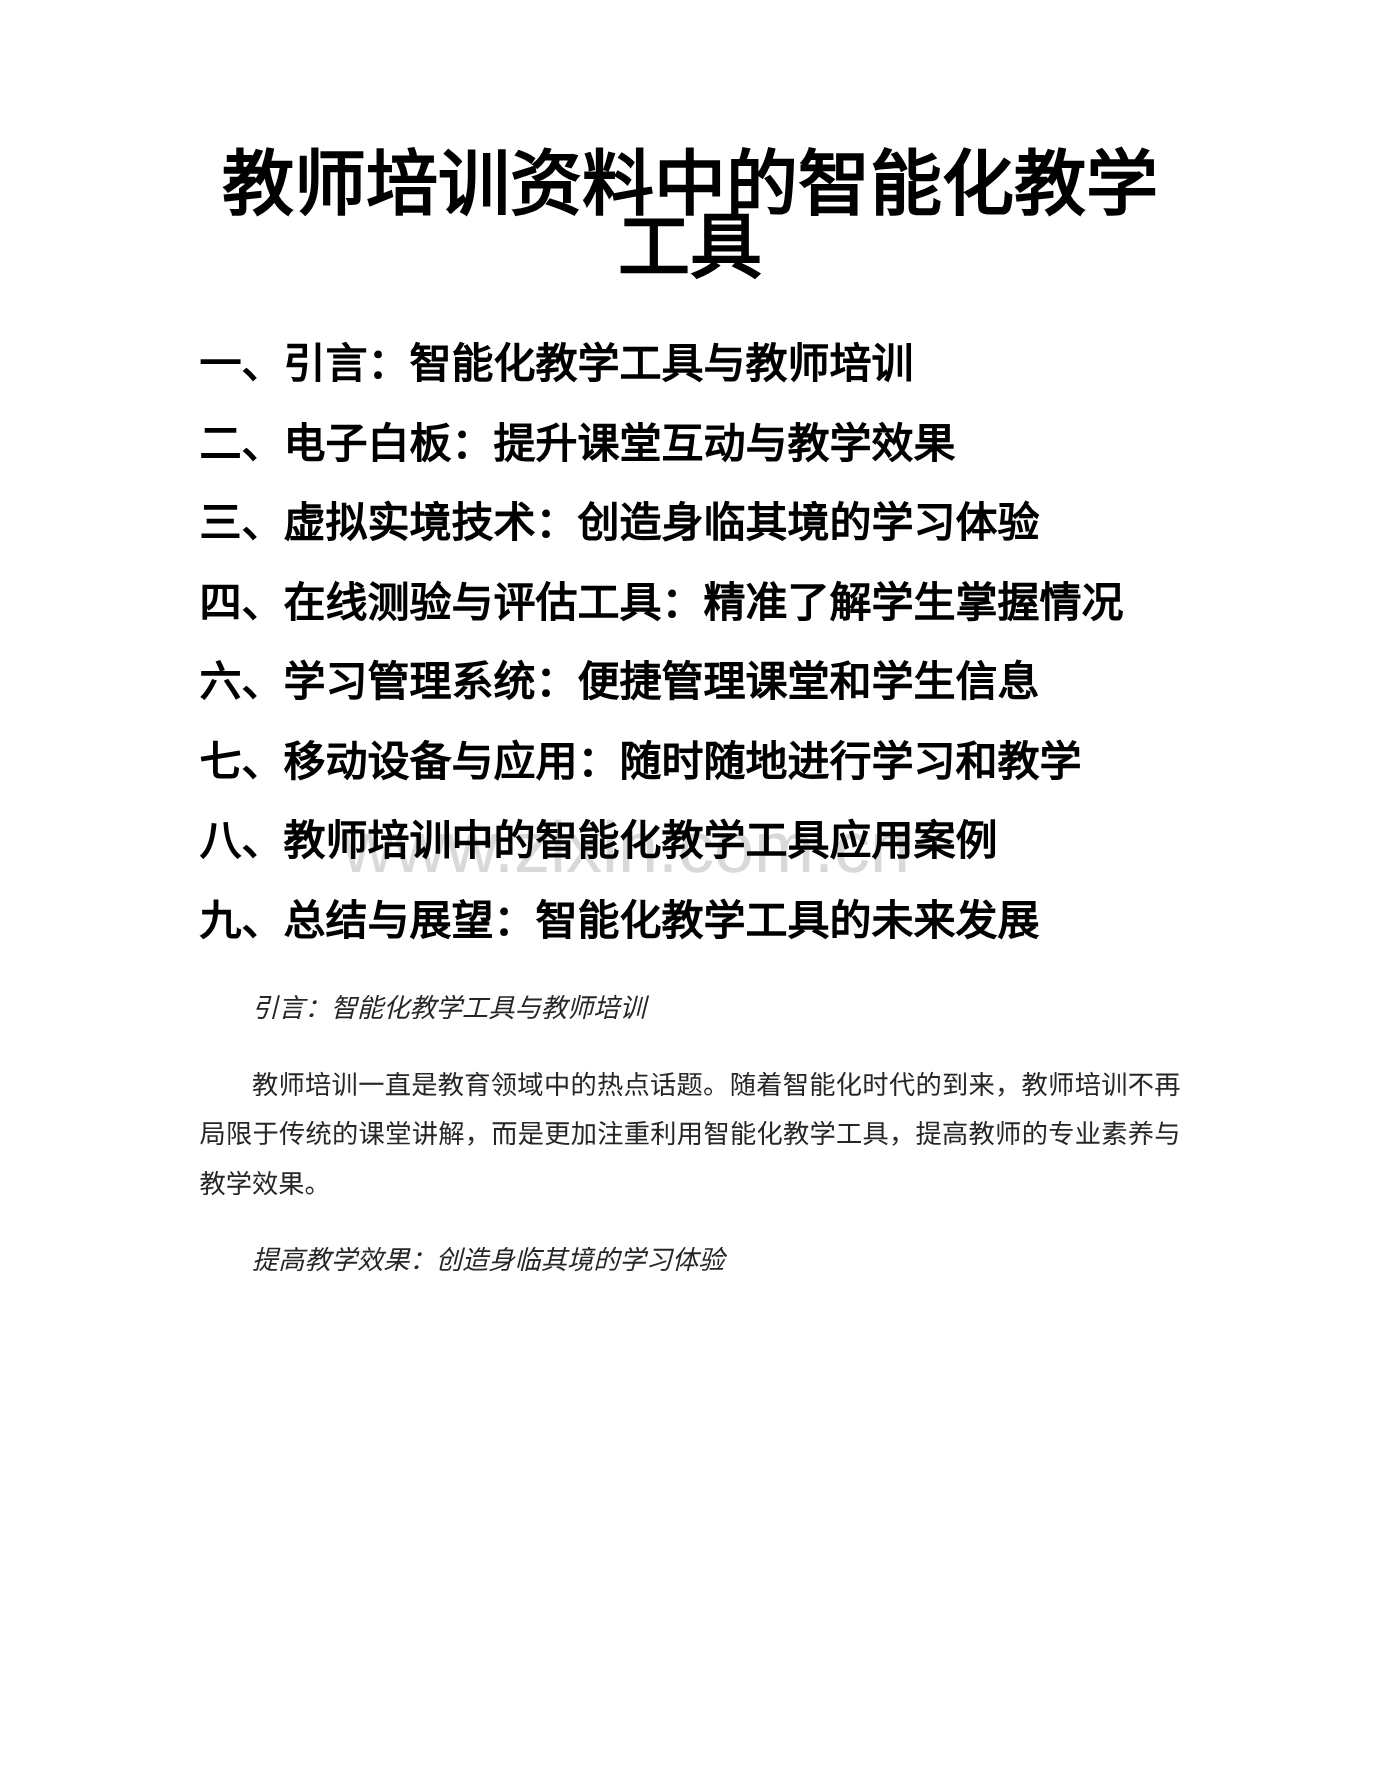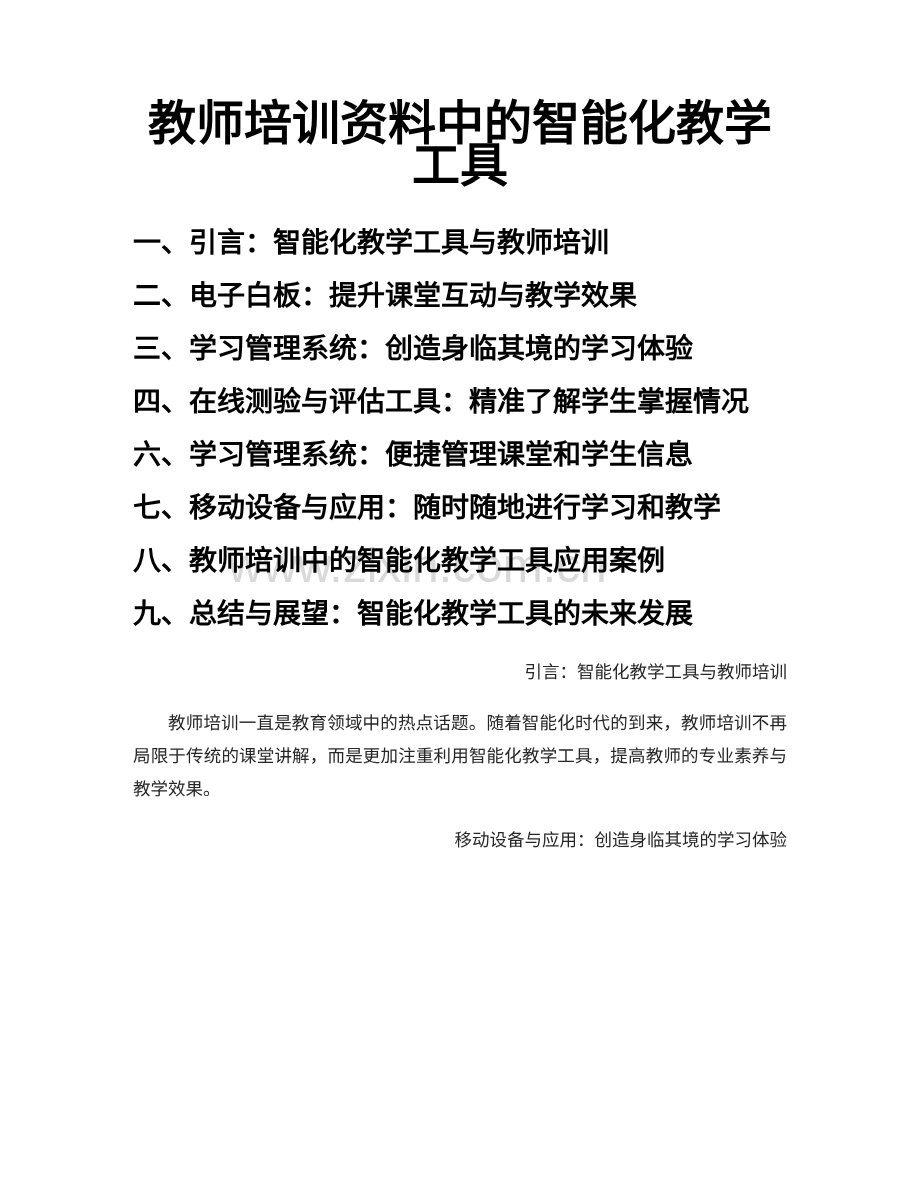--- a/index.html
+++ b/index.html
@@ -58,21 +58,22 @@
   .body-block {
     font-family: "Liberation Serif", "DejaVu Serif", serif;
     font-size: 17.5px;
     line-height: 33px;
     color: #262626;
     text-align: justify;
     text-indent: 35px;
     margin: 18px 0 0 0;
   }
   .body-block.subheading {
-    text-align: right;
+    text-align: left;
+    font-style: italic;
   }
   .body-block.first {
     margin-top: 0;
   }
   .body-block.gap-lg {
     margin-top: 24px;
   }
 </style>
 </head>
 <body>
@@ -81,30 +82,30 @@
 
   <div class="watermark">www.zixin.com.cn</div>
 
   <div class="content">
 
     <div class="doc-title">教师培训资料中的智能化教学工具</div>
 
     <div class="toc">
       <div class="toc-item">一、引言：智能化教学工具与教师培训</div>
       <div class="toc-item">二、电子白板：提升课堂互动与教学效果</div>
-      <div class="toc-item">三、学习管理系统：创造身临其境的学习体验</div>
+      <div class="toc-item">三、虚拟实境技术：创造身临其境的学习体验</div>
       <div class="toc-item">四、在线测验与评估工具：精准了解学生掌握情况</div>
       <div class="toc-item">六、学习管理系统：便捷管理课堂和学生信息</div>
       <div class="toc-item">七、移动设备与应用：随时随地进行学习和教学</div>
       <div class="toc-item">八、教师培训中的智能化教学工具应用案例</div>
       <div class="toc-item">九、总结与展望：智能化教学工具的未来发展</div>
     </div>
 
     <div class="body">
       <p class="body-block subheading first">引言：智能化教学工具与教师培训</p>
       <p class="body-block">教师培训一直是教育领域中的热点话题。随着智能化时代的到来，教师培训不再局限于传统的课堂讲解，而是更加注重利用智能化教学工具，提高教师的专业素养与教学效果。</p>
 
 
-      <p class="body-block subheading">移动设备与应用：创造身临其境的学习体验</p>
+      <p class="body-block subheading">提高教学效果：创造身临其境的学习体验</p>
     </div>
 
   </div>
 </div>
 
 </body></html>

